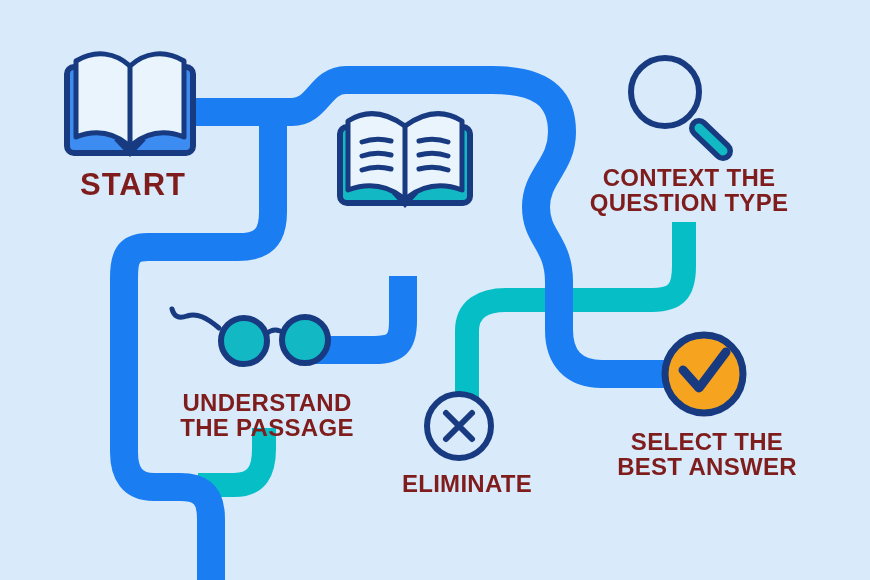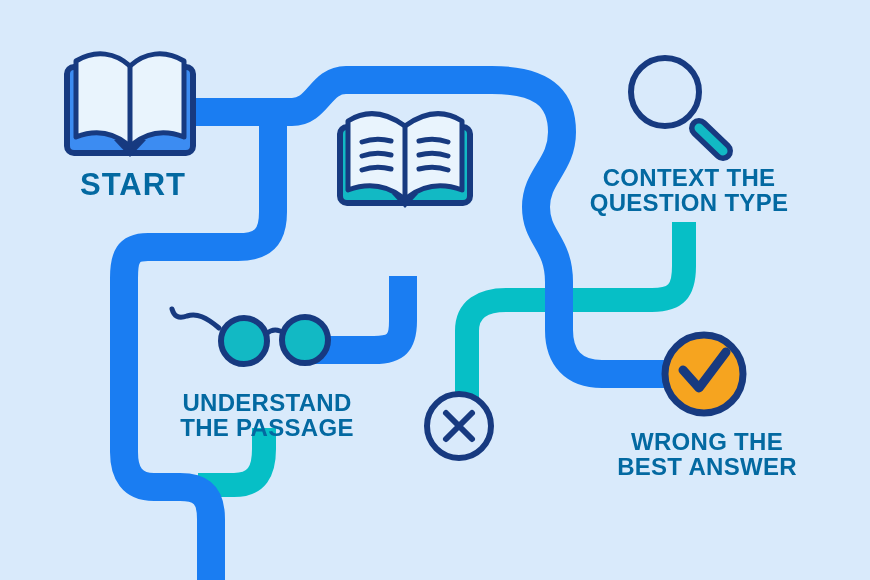--- a/index.html
+++ b/index.html
@@ -8,21 +8,21 @@
     width:870px;height:580px;
     background:#d9eafb;
     overflow:hidden;
     font-family:"Liberation Sans", sans-serif;
   }
   .canvas svg{position:absolute;left:0;top:0;}
   .step-label{
     position:absolute;
     transform:translateX(-50%);
     text-align:center;
-    color:#0369a1;
+    color:#7f1d1d;
     font-weight:800;
     font-size:24px;
     line-height:25px;
     letter-spacing:.3px;
     white-space:nowrap;
   }
   .step-label.start{font-size:31px;line-height:32px;letter-spacing:1px;}
 </style>
 </head>
 <body>
@@ -101,25 +101,26 @@
     <span>START</span>
   </div>
 
 
   <div class="step-label" style="left:267px;top:380px;margin-top:10px;">
     <div>UNDERSTAND</div>
     <div>THE PASSAGE</div>
   </div>
 
   <div class="step-label" style="left:467px;top:471px;">
+    <div>ELIMINATE</div>
   </div>
 
   <div class="step-label" style="left:689px;top:165px;">
     <div>CONTEXT THE</div>
     <div>QUESTION TYPE</div>
   </div>
 
   <div class="step-label" style="left:707px;top:429px;">
-    <div>WRONG THE</div>
+    <div>SELECT THE</div>
     <div>BEST ANSWER</div>
   </div>
 
 </div>
 
 </body></html>

